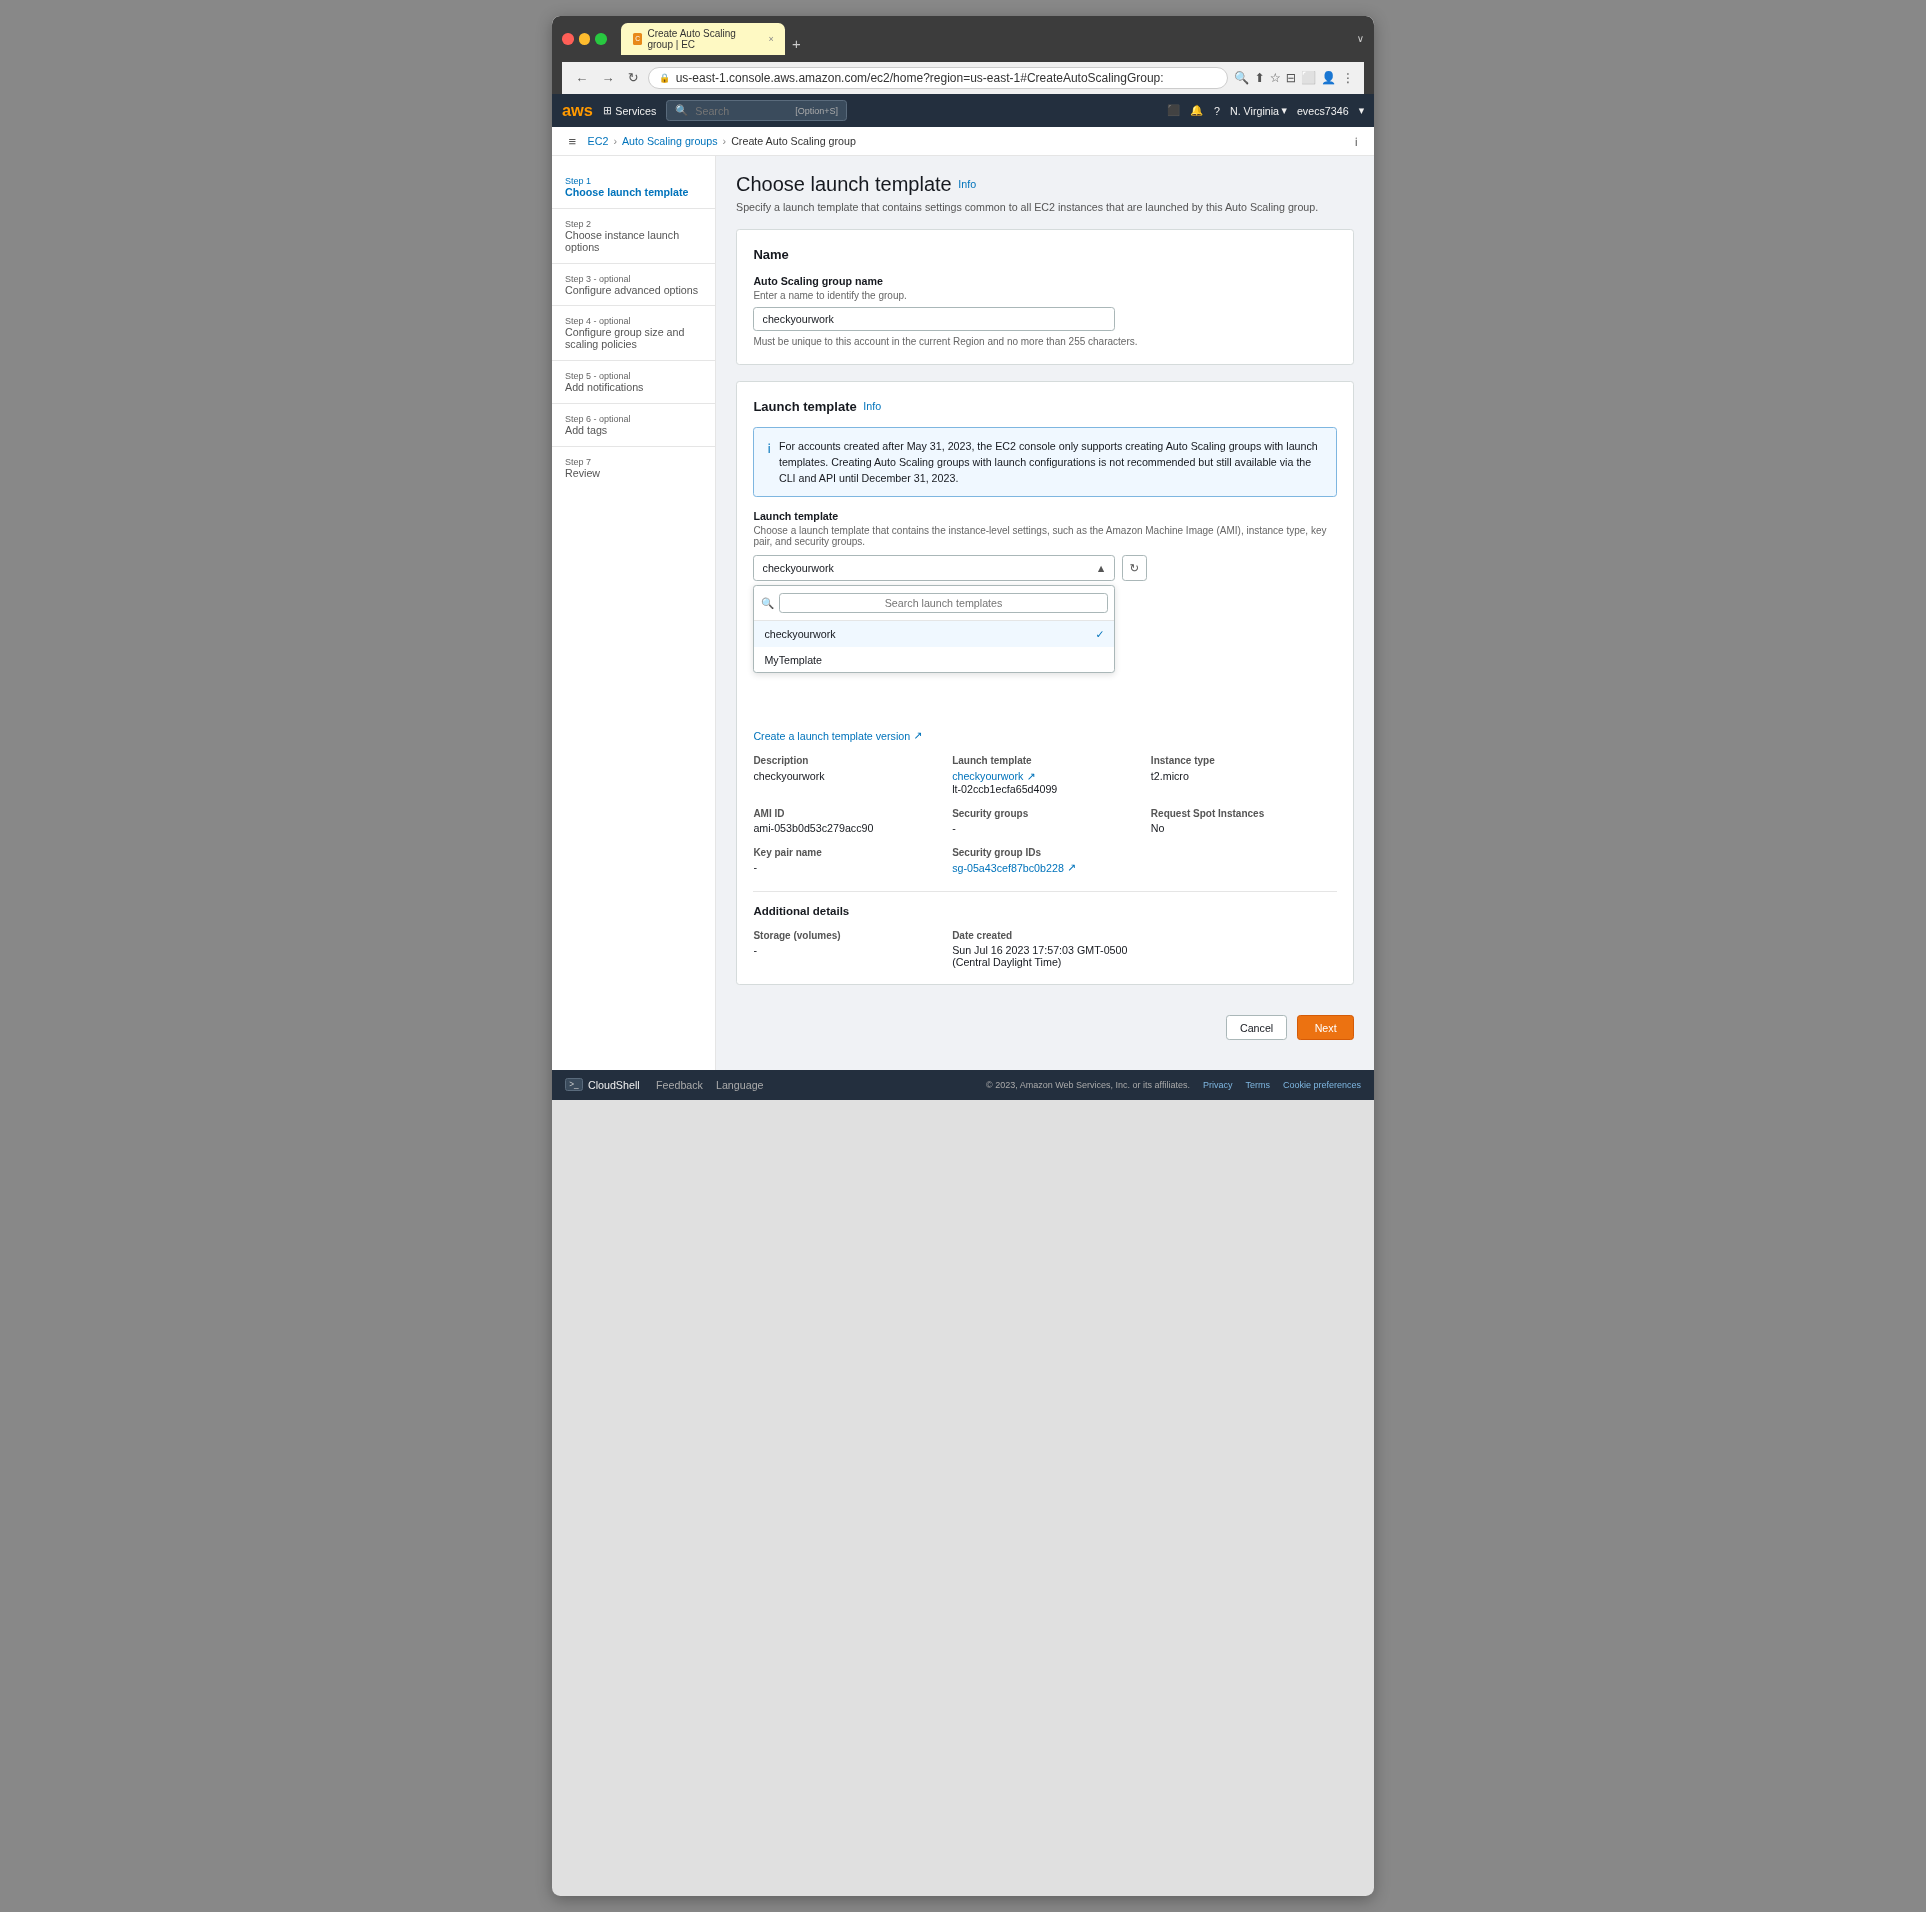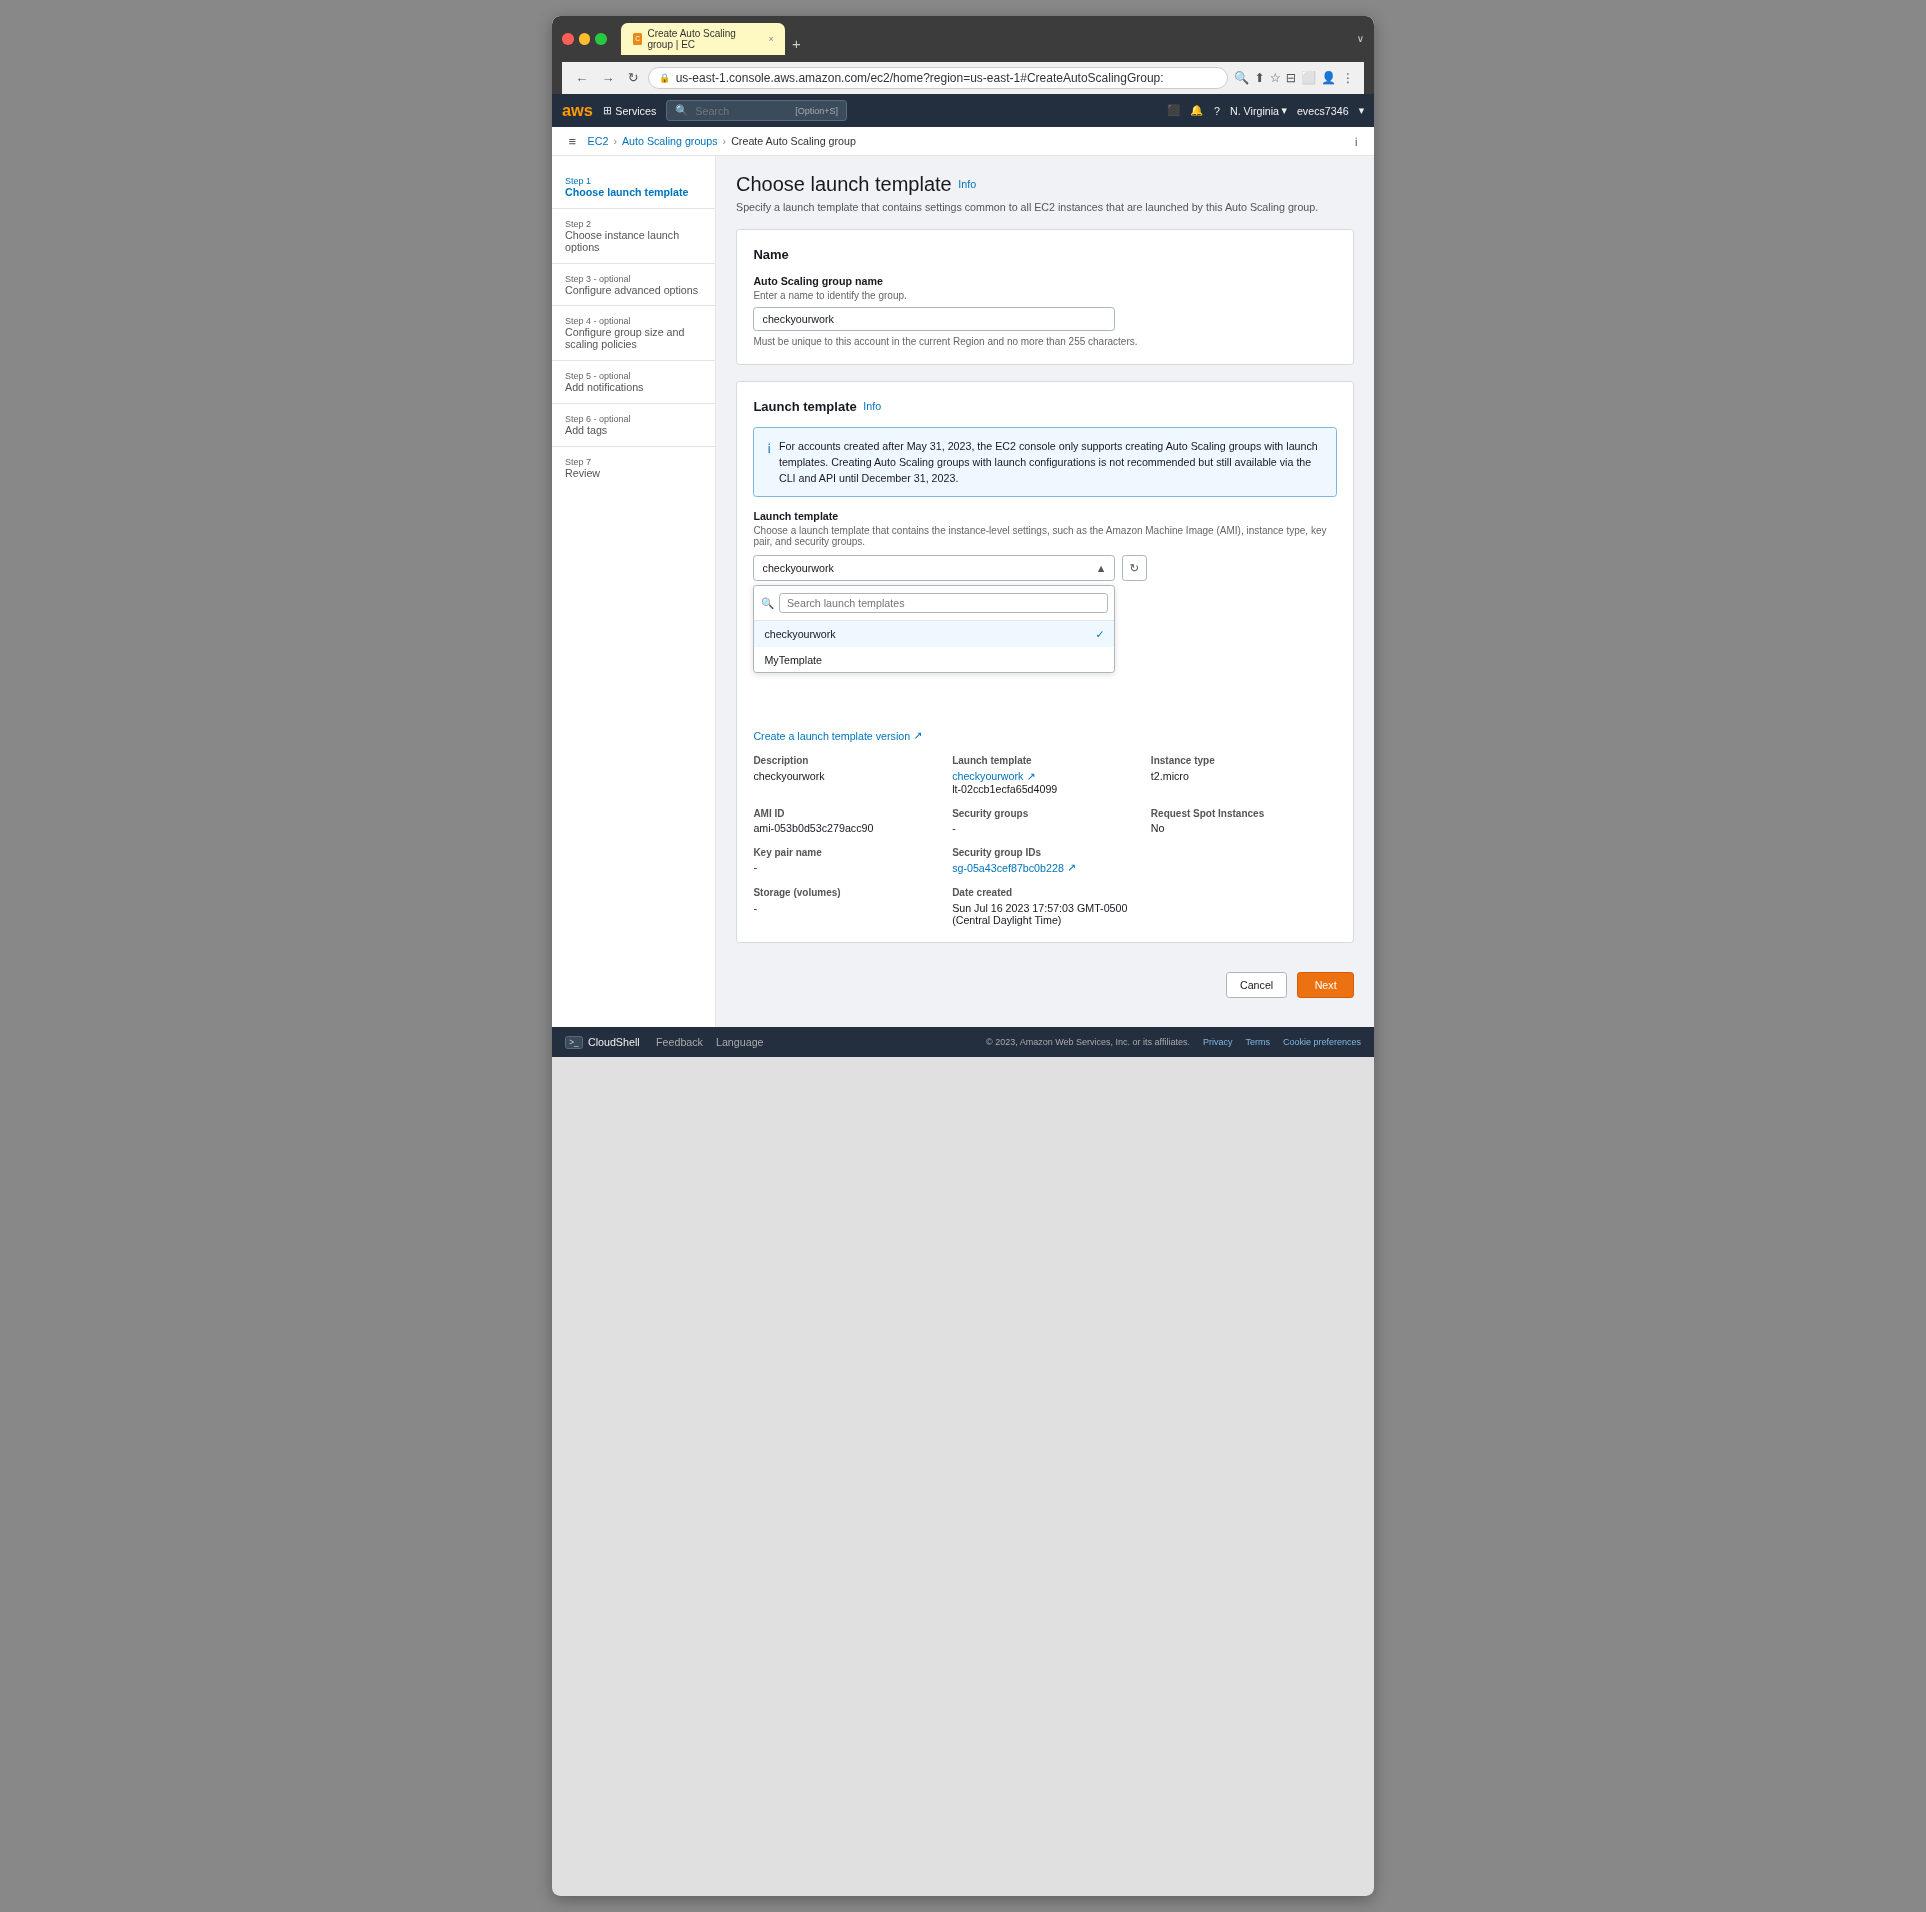--- a/index.html
+++ b/index.html
@@ -81,21 +81,21 @@
 
     .section-label { font-size: 10.7px; font-weight: 600; color: #16191f; margin-bottom: 3.3px; }
     .section-hint { font-size: 10px; color: #666; margin-bottom: 8.2px; }
 
     
     .dropdown-container { position: relative; display: flex; gap: 6.6px; align-items: flex-start; }
     .dropdown-select { border: 0.8px solid #aab7b8; border-radius: 3.3px; padding: 5px 8.2px; font-size: 10.7px; color: #16191f; background: white; display: flex; align-items: center; justify-content: space-between; cursor: pointer; width: 362px; min-height: 26px; }
     .dropdown-select .chevron { color: #555; }
     .dropdown-panel { position: absolute; top: 30px; left: 0; width: 362px; background: white; border: 0.8px solid #aab7b8; border-radius: 3.3px; box-shadow: 0 1.6px 6.6px rgba(0,0,0,0.12); z-index: 100; }
     .dropdown-search { padding: 6.6px; border-bottom: 0.8px solid #e5e5e5; display: flex; align-items: center; gap: 5px; }
-    .dropdown-search input { border: 0.8px solid #aab7b8; border-radius: 3.3px; padding: 3.3px 6.6px; font-size: 10.7px; width: 100%; outline: none; }
+    .dropdown-search input { border: 0.8px solid #aab7b8; border-radius: 3.3px; padding: 3.3px 6.6px; font-size: 10.7px; width: 100%; outline: none; text-align: center; }
     .dropdown-search-icon { color: #555; font-size: 10.7px; }
     .dropdown-option { padding: 6.6px 10px; font-size: 10.7px; color: #16191f; cursor: pointer; display: flex; align-items: center; justify-content: space-between; }
     .dropdown-option.selected { background: #f0f8ff; }
     .dropdown-option .check { color: #0073bb; }
     .refresh-btn { border: 0.8px solid #aab7b8; border-radius: 3.3px; padding: 4.1px 6.6px; background: white; cursor: pointer; color: #555; font-size: 11.5px; height: 26px; display: flex; align-items: center; }
 
     .create-link { color: #0073bb; font-size: 10.7px; cursor: pointer; margin-top: 8.2px; display: inline-flex; align-items: center; gap: 3.3px; justify-content: center; }
 
     
     .details-grid { display: grid; grid-template-columns: 1fr 1fr 1fr; gap: 13px; margin-top: 13px; }
@@ -330,20 +330,21 @@
             </div>
             <div class="detail-item">
               <div class="detail-label">Security group IDs</div>
               <div class="detail-value link">
                 <span>sg-05a43cef87bc0b228</span> ↗
               </div>
             </div>
           </div>
 
           
+          <div class="additional-details-title">Additional details</div>
           <div class="details-grid">
             <div class="detail-item">
               <div class="detail-label">Storage (volumes)</div>
               <div class="detail-value">-</div>
             </div>
             <div class="detail-item">
               <div class="detail-label">Date created</div>
               <div class="detail-value">Sun Jul 16 2023 17:57:03 GMT-0500 (Central Daylight Time)</div>
             </div>
           </div>

